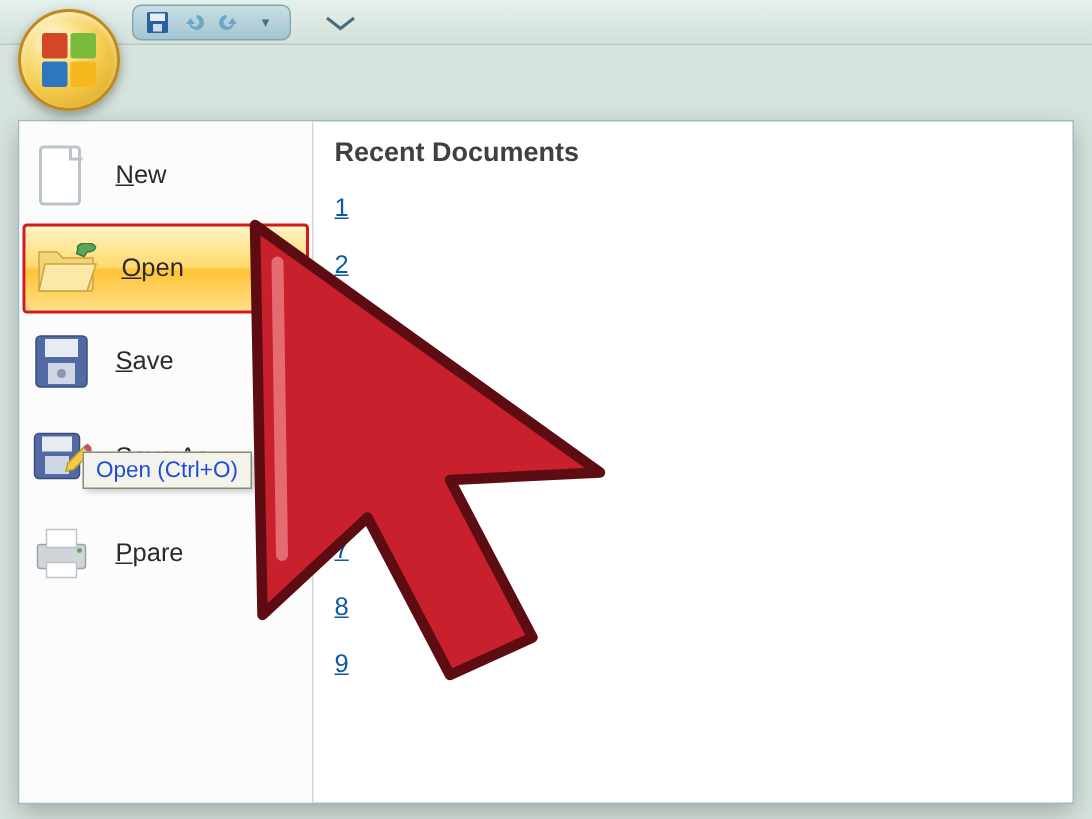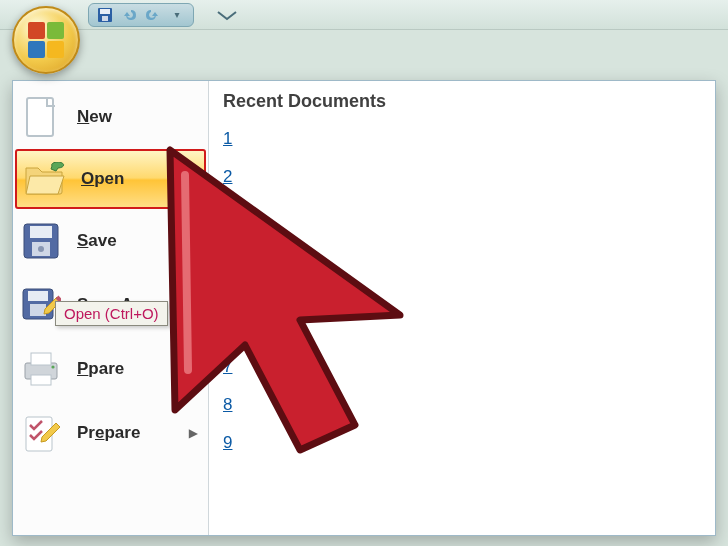--- a/index.html
+++ b/index.html
@@ -64,21 +64,20 @@
     gap: 14px;
     color: #2a2a2a;
     cursor: pointer;
   }
   .menu-item .icon-slot {
     width: 44px; height: 44px;
     display: flex; align-items: center; justify-content: center;
   }
   .menu-item .label {
     font-size: 17px;
-    font-weight: bold;
   }
   .menu-item .label .ul { text-decoration: underline; }
   .menu-item .chevron {
     margin-left: auto;
     color: #666;
     font-size: 12px;
   }
   .menu-item.selected {
     background: linear-gradient(#fff4c4, #ffd96e 48%, #ffc437 52%, #ffde86);
     border: 2px solid #d11a1a;
@@ -87,21 +86,21 @@
     border-radius: 3px;
     text-align: right;
   }
   .tooltip {
     position: absolute;
     top: 220px; left: 42px;
     background: #f3f3ec;
     border: 1px solid #8a8a7e;
     padding: 3px 8px;
     font-size: 15px;
-    color: #be185d;
+    color: #1d4ed8;
     box-shadow: 2px 2px 4px rgba(0,0,0,.2);
     z-index: 20;
   }
 
   .menu-right {
     flex: 1;
     padding: 10px 14px;
   }
   .recent-title {
     font-weight: bold;
@@ -223,32 +222,20 @@
             <rect x="4" y="12" width="32" height="16" rx="2" fill="#d0d5da" stroke="#9aa1a8"></rect>
             <rect x="10" y="2" width="20" height="12" fill="#fff" stroke="#b9c4cb"></rect>
             <rect x="10" y="24" width="20" height="10" fill="#fff" stroke="#b9c4cb"></rect>
             <circle cx="32" cy="16" r="1.6" fill="#5aa658"></circle>
           </svg>
       </span>
       <span class="label"><span class="ul">P</span><span>pare</span></span>
       <span class="chevron">▶</span>
     </div>
 
-    <div class="menu-item">
-      <span class="icon-slot">
-        <svg width="38" height="40" viewBox="0 0 38 40">
-            <rect x="4" y="4" width="26" height="34" rx="2" fill="#fff" stroke="#b9c4cb"></rect>
-            <path d="M8 12 l4 4 8-8" stroke="#c0546a" stroke-width="2.5" fill="none"></path>
-            <path d="M8 22 l4 4 8-8" stroke="#c0546a" stroke-width="2.5" fill="none"></path>
-            <path d="M20 24 l14-14 4 4 -14 14 -5 1z" fill="#f2c94a" stroke="#c79a1f"></path>
-          </svg>
-      </span>
-      <span class="label"><span>Pr</span><span class="ul">e</span><span>pare</span></span>
-      <span class="chevron">▶</span>
-    </div>
 
   </div>
 
   <div class="menu-right">
     <div class="recent-title">Recent Documents</div>
     <div class="recent-list">
         <div class="recent-item">1</div>
         <div class="recent-item">2</div>
         <div class="recent-item">3</div>
         <div class="recent-item">4</div>

